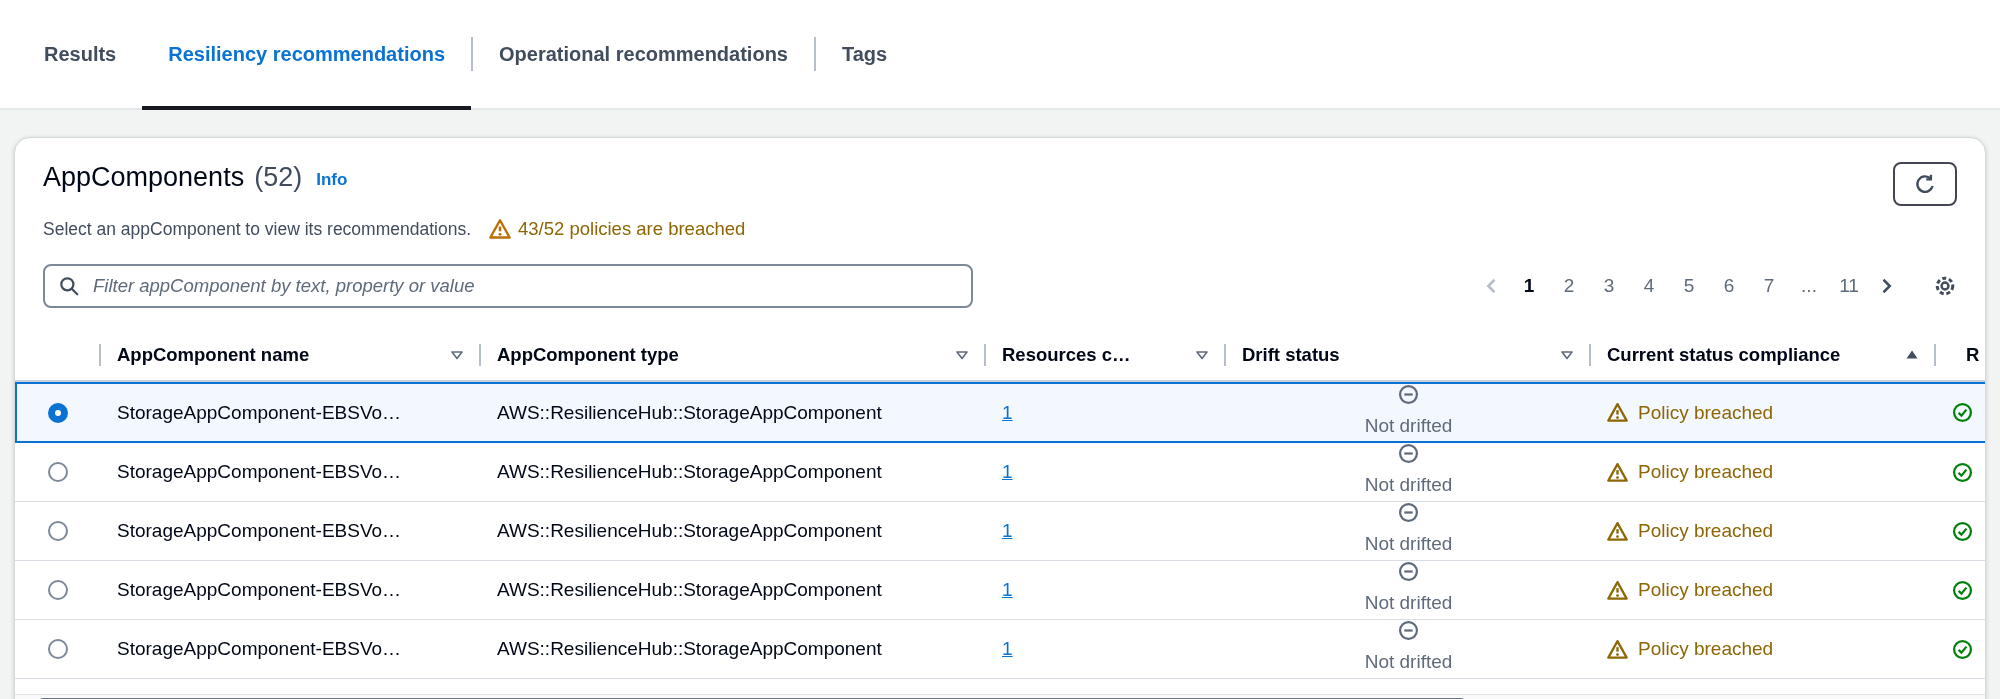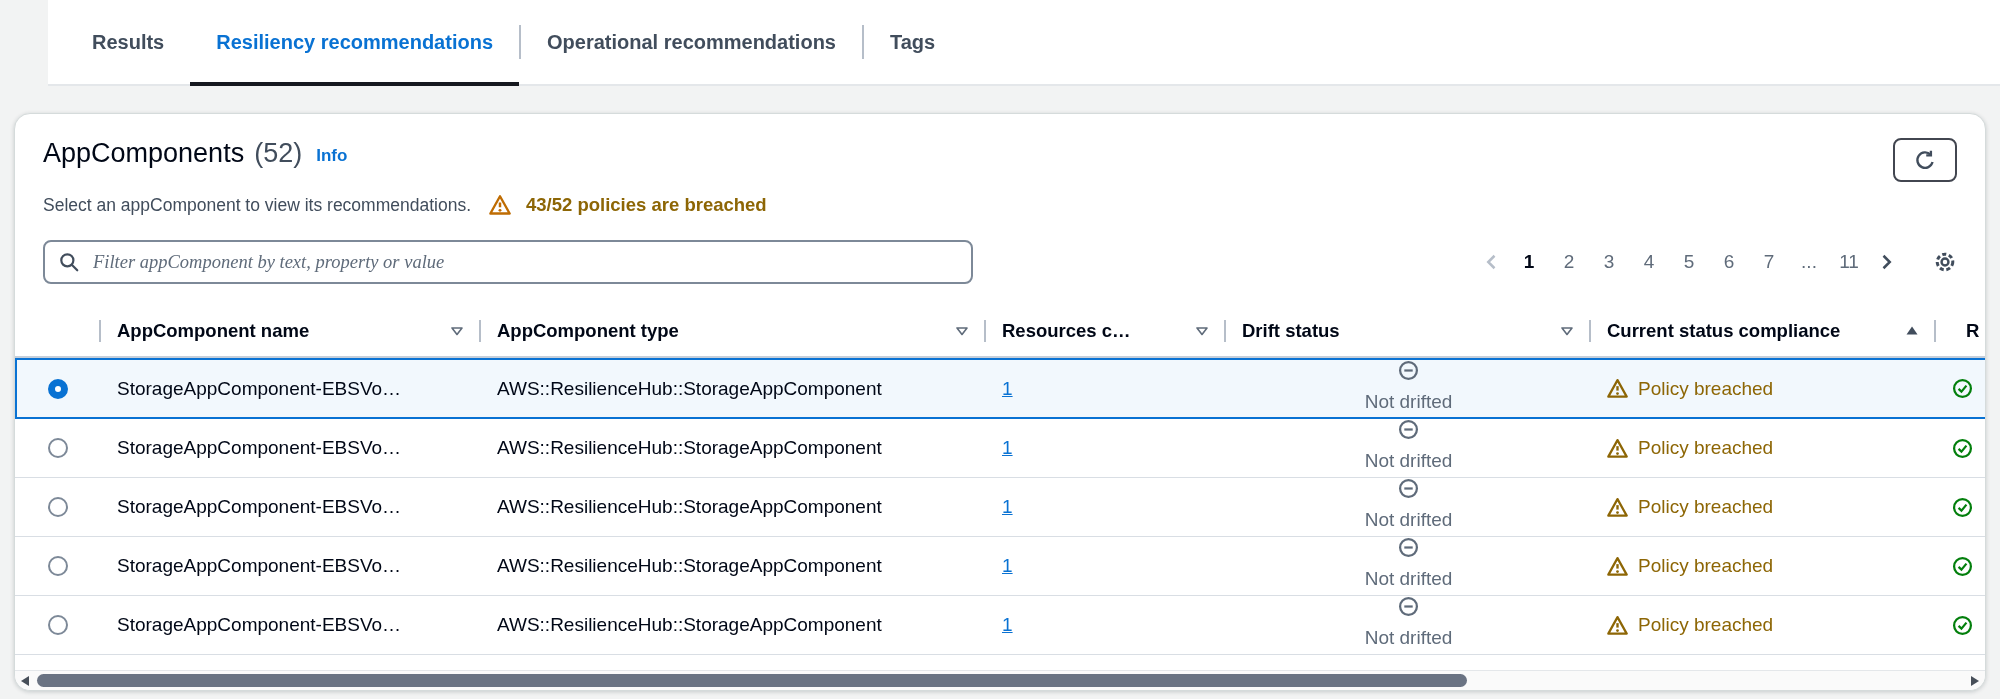--- a/index.html
+++ b/index.html
@@ -7,26 +7,25 @@
   body {
     font-family: "Liberation Sans", sans-serif;
     background: #f2f3f3;
     color: #000716;
     position: relative;
   }
 
   
   .tabs-bar {
     background: #ffffff;
-    height: 86px;
+    height: 110px;
     display: flex;
     align-items: stretch;
     padding-left: 18px;
     border-bottom: 2px solid #e4e7ea;
-    margin-left: 48px;
   }
   .tab {
     display: flex;
     align-items: center;
     padding: 0 26px;
     font-size: 20px;
     font-weight: 700;
     color: #414d5c;
     position: relative;
     cursor: pointer;
@@ -61,32 +60,32 @@
   .refresh-btn {
     margin-left: auto;
     width: 64px; height: 44px;
     border: 2px solid #424650;
     border-radius: 8px;
     background: #ffffff;
     display: flex; align-items: center; justify-content: center;
     cursor: pointer;
   }
   .desc-row { margin-top: 12px; display: flex; align-items: center; font-size: 17.5px; color: #414d5c; }
-  .breach { display: flex; align-items: center; gap: 15px; margin-left: 18px; color: #8d6605; font-weight: 700; font-size: 18.5px; }
+  .breach { display: flex; align-items: center; gap: 7px; margin-left: 18px; color: #8d6605; font-weight: 400; font-size: 18.5px; }
 
   
   .toolbar { margin-top: 24px; padding: 0 28px; display: flex; align-items: center; }
   .filter-box { position: relative; width: 930px; }
   .filter-input {
     width: 100%; height: 44px;
     border: 2px solid #7d8998;
     border-radius: 8px;
     padding: 0 14px 0 48px;
     font-size: 18.5px;
-    font-family: Liberation Serif, serif;
+    font-family: Liberation Sans, sans-serif;
     color: #000716;
     outline: none;
     background: #fff;
   }
   .filter-input::placeholder { color: #5f6b7a; font-style: italic; }
   .search-icon { position: absolute; left: 15px; top: 11px; }
 
   .pagination { margin-left: auto; display: flex; align-items: center; gap: 4px; font-size: 19px; color: #5f6b7a; }
   .page-btn {
     min-width: 36px; height: 36px;

